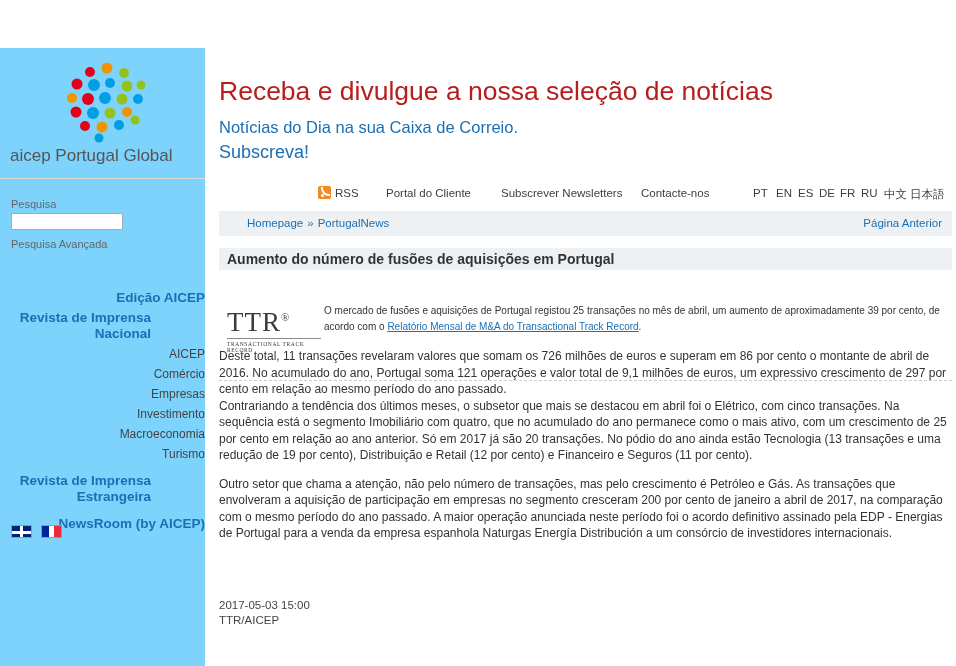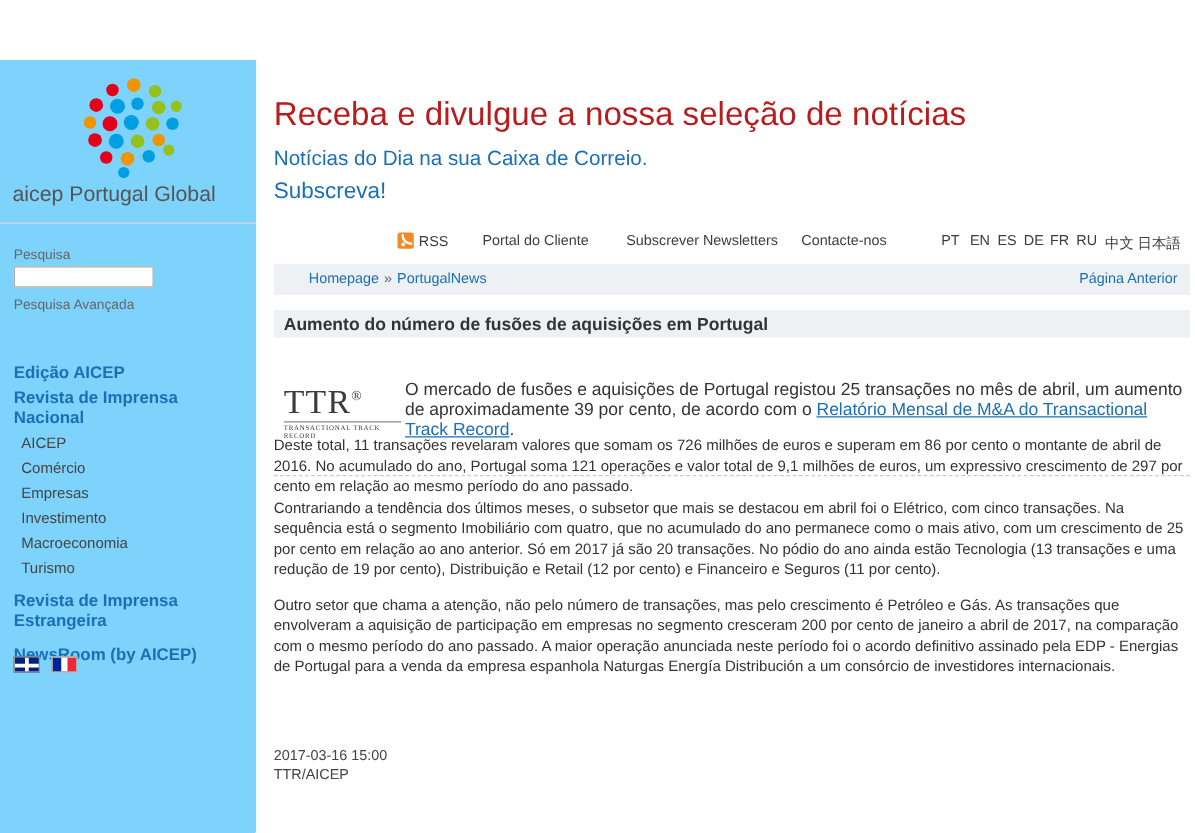--- a/index.html
+++ b/index.html
@@ -135,20 +135,21 @@
 
   .nav {
     position: absolute;
     left: 0;
     top: 240px;
     width: 205px;
   }
   .nav a {
     display: block;
     text-decoration: none;
+    text-align: right;
   }
   .nav-main {
     color: #1a6fb5;
     font-size: 13.5px;
     font-weight: bold;
     padding: 2px 0 2px 11px;
     line-height: 16px;
   }
   .nav-sub {
     color: #444444;
@@ -367,21 +368,21 @@
     width: 94px;
     height: 1px;
     background: #8a8a8a;
     margin: 2px 0 2px 0;
   }
   .lead-text {
     position: absolute;
     left: 105px;
     top: 0px;
     width: 628px;
-    font-size: 14px;
+    font-size: 10px;
     line-height: 16px;
     color: #333333;
   }
   .lead-text a { color: #1a6fb5; }
 
   .hr-dashed {
     position: absolute;
     left: 14px;
     top: 332px;
     width: 733px;
@@ -524,17 +525,17 @@
     <div class="hr-dashed"></div>
   </div>
 
   <div class="body-text">
     <p style="white-space:pre-line;">Deste total, 11 transações revelaram valores que somam os 726 milhões de euros e superam em 86 por cento o montante de abril de 2016. No acumulado do ano, Portugal soma 121 operações e valor total de 9,1 milhões de euros, um expressivo crescimento de 297 por cento em relação ao mesmo período do ano passado.
 Contrariando a tendência dos últimos meses, o subsetor que mais se destacou em abril foi o Elétrico, com cinco transações. Na sequência está o segmento Imobiliário com quatro, que no acumulado do ano permanece como o mais ativo, com um crescimento de 25 por cento em relação ao ano anterior. Só em 2017 já são 20 transações. No pódio do ano ainda estão Tecnologia (13 transações e uma redução de 19 por cento), Distribuição e Retail (12 por cento) e Financeiro e Seguros (11 por cento).</p>
     <p>Outro setor que chama a atenção, não pelo número de transações, mas pelo crescimento é  Petróleo e Gás. As transações que envolveram a aquisição de participação em empresas no segmento cresceram 200 por cento de janeiro a abril de 2017, na comparação com o mesmo período do ano passado. A maior operação anunciada neste período foi o acordo definitivo assinado pela EDP - Energias de Portugal para a venda da empresa espanhola Naturgas Energía Distribución a um consórcio de investidores internacionais.</p>
   </div>
 
   <div class="footer-meta">
-    <div>2017-03-16 15:00</div>
+    <div>2017-05-03 15:00</div>
     <div>TTR/AICEP</div>
   </div>
 
 </div>
 
 </body></html>

